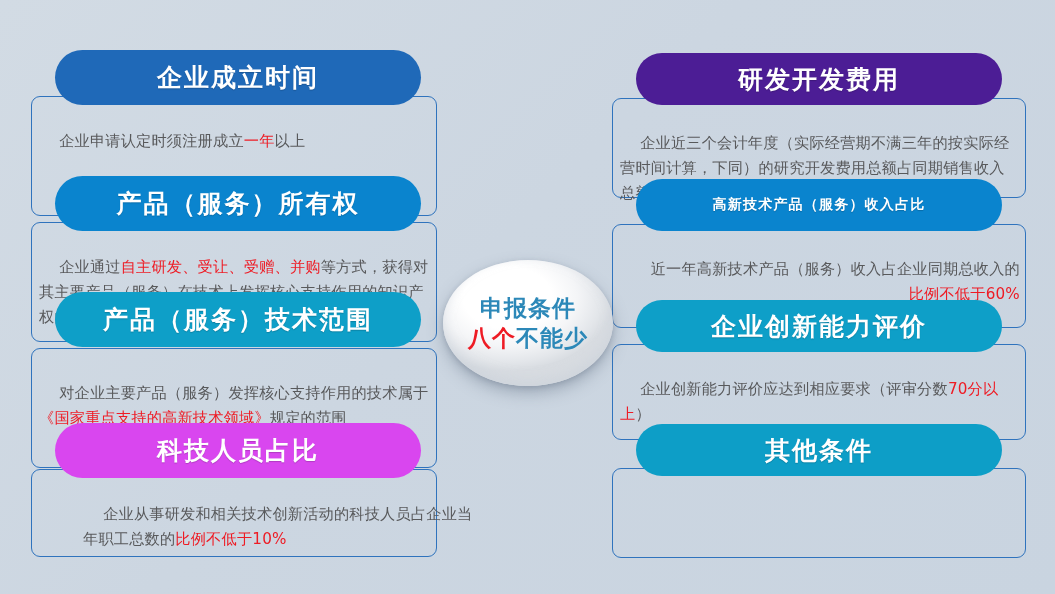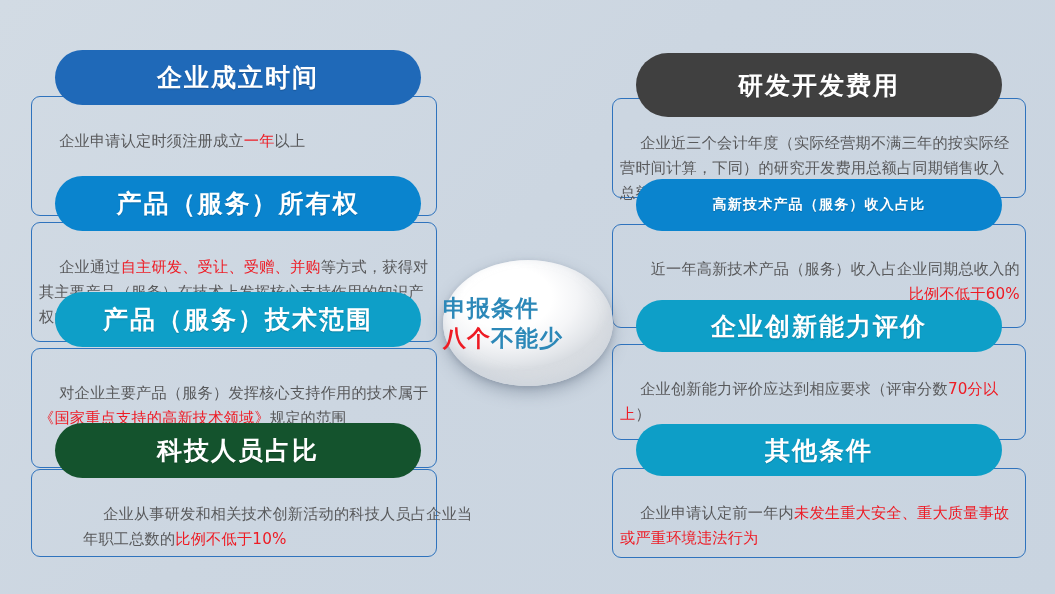--- a/index.html
+++ b/index.html
@@ -62,20 +62,21 @@
     height: 126px;
     border-radius: 50%;
     background:
       radial-gradient(ellipse 62% 58% at 38% 30%, #ffffff 0%, #ffffff 42%, #f4f5f7 66%, #e3e6ea 88%, #d8dce1 100%);
     box-shadow:
       0 7px 16px rgba(90,105,125,0.40),
       0 2px 5px rgba(90,105,125,0.25),
       inset 0 -6px 12px rgba(200,207,216,0.55);
     display: flex;
     flex-direction: column;
+    align-items: center;
     justify-content: center;
     z-index: 10;
   }
   .ellipse-line {
     font-size: 23px;
     font-weight: bold;
     line-height: 30px;
     letter-spacing: 1px;
     white-space: nowrap;
   }
@@ -108,52 +109,49 @@
     <span>对企业主要产品（服务）发挥核心支持作用的技术属于</span><span class="hl">《国家重点支持的高新技术领域》</span><span>规定的范围</span>
   </div>
   <div class="pill" style="left:55px; top:292px; width:366px; height:55px; background:#0e9fc8;">
     <span>产品（服务）技术范围</span>
   </div>
 
   <div class="card" style="left:31px; top:469px; width:406px; height:88px;"></div>
   <div class="card-body" style="left:39px; top:477px; width:394px;margin-left:44px;">
     <span>企业从事研发和相关技术创新活动的科技人员占企业当年职工总数的</span><span class="hl">比例不低于10%</span>
   </div>
-  <div class="pill" style="left:55px; top:423px; width:366px; height:55px; background:#14532d;">
+  <div class="pill" style="left:55px; top:423px; width:366px; height:55px; background:#d946ef;">
     <span>科技人员占比</span>
   </div>
 
   <div class="card" style="left:612px; top:98px; width:414px; height:100px;"></div>
   <div class="card-body" style="left:620px; top:106px; width:400px;">
     <span>企业近三个会计年度（实际经营期不满三年的按实际经营时间计算，下同）的研究开发费用总额占同期销售收入总额的</span><span class="hl">比例符合相关要求</span>
   </div>
-  <div class="pill" style="left:636px; top:53px; width:366px; height:64px; background:#404040;">
+  <div class="pill" style="left:636px; top:53px; width:366px; height:52px; background:#4c1d95;">
     <span>研发开发费用</span>
   </div>
 
   <div class="card" style="left:612px; top:224px; width:414px; height:104px;"></div>
   <div class="card-body" style="left:620px; top:232px; width:400px;text-align:right;">
     <span>近一年高新技术产品（服务）收入占企业同期总收入的</span><span class="hl">比例不低于60%</span>
   </div>
   <div class="pill" style="left:636px; top:179px; width:366px; height:52px; background:#0a84ce; font-size:14px; letter-spacing:1.2px;">
     <span>高新技术产品（服务）收入占比</span>
   </div>
 
   <div class="card" style="left:612px; top:344px; width:414px; height:96px;"></div>
   <div class="card-body" style="left:620px; top:352px; width:400px;">
     <span>企业创新能力评价应达到相应要求（评审分数</span><span class="hl">70分以上</span><span>）</span>
   </div>
   <div class="pill" style="left:636px; top:300px; width:366px; height:52px; background:#0e9fc8;">
     <span>企业创新能力评价</span>
   </div>
 
   <div class="card" style="left:612px; top:468px; width:414px; height:90px;"></div>
-  <div class="card-body" style="left:620px; top:476px; width:400px;">
-    <span>企业申请认定前一年内</span><span class="hl">未发生重大安全、重大质量事故或严重环境违法行为</span>
-  </div>
   <div class="pill" style="left:636px; top:424px; width:366px; height:52px; background:#0d9ec7;">
     <span>其他条件</span>
   </div>
 
   <div class="center-ellipse">
     <div class="ellipse-line ell-teal">申报条件</div>
     <div class="ellipse-line"><span class="ell-red">八个</span><span class="ell-teal">不能少</span></div>
   </div>
 
 </div>

